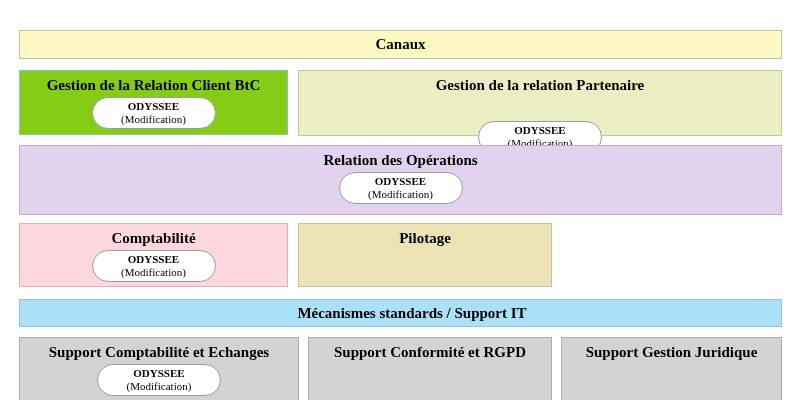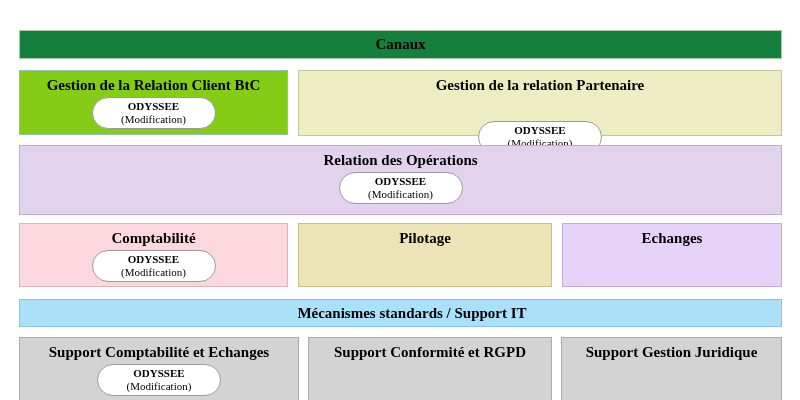--- a/index.html
+++ b/index.html
@@ -56,21 +56,21 @@
   .b-mecanismes  { left:19px;  top:299px; width:763px; height:28px;padding-left:23px; }
   .b-compta      { left:19px;  top:337px; width:280px; height:70px; }
   .b-conformite  { left:308px; top:337px; width:244px; height:70px; }
   .b-juridique   { left:561px; top:337px; width:221px; height:70px; }
 </style>
 </head>
 <body>
 
 <div class="canvas">
 
-  <div class="block banner b-canaux" style="background-color: #15803d; border-color: rgb(168, 205, 165);">
+  <div class="block banner b-canaux" style="background-color: #fef9c3; border-color: rgb(168, 205, 165);">
     <div class="block-title">Canaux</div>
   </div>
 
   <div class="block b-crc" style="background-color: #84cc16; border-color: rgb(148, 190, 189);">
     <div class="block-title">Gestion de la Relation Client BtC</div>
     <div class="app-box">
       <div class="app-name">ODYSSEE</div>
       <div class="app-status">(Modification)</div>
     </div>
   </div>
@@ -96,23 +96,20 @@
     <div class="app-box">
       <div class="app-name">ODYSSEE</div>
       <div class="app-status">(Modification)</div>
     </div>
   </div>
 
   <div class="block b-pilotage" style="background-color: rgb(236, 227, 182); border-color: rgb(201, 192, 146);">
     <div class="block-title">Pilotage</div>
   </div>
 
-  <div class="block b-echanges" style="background-color: rgb(231, 210, 248); border-color: rgb(195, 174, 214);">
-    <div class="block-title">Echanges</div>
-  </div>
 
   <div class="block banner b-mecanismes" style="background-color: rgb(171, 225, 248); border-color: rgb(140, 196, 221);">
     <div class="block-title">Mécanismes standards / Support IT</div>
   </div>
 
   <div class="block b-compta" style="background-color: rgb(211, 211, 211); border-color: rgb(171, 171, 171);">
     <div class="block-title">Support Comptabilité et Echanges</div>
     <div class="app-box">
       <div class="app-name">ODYSSEE</div>
       <div class="app-status">(Modification)</div>

